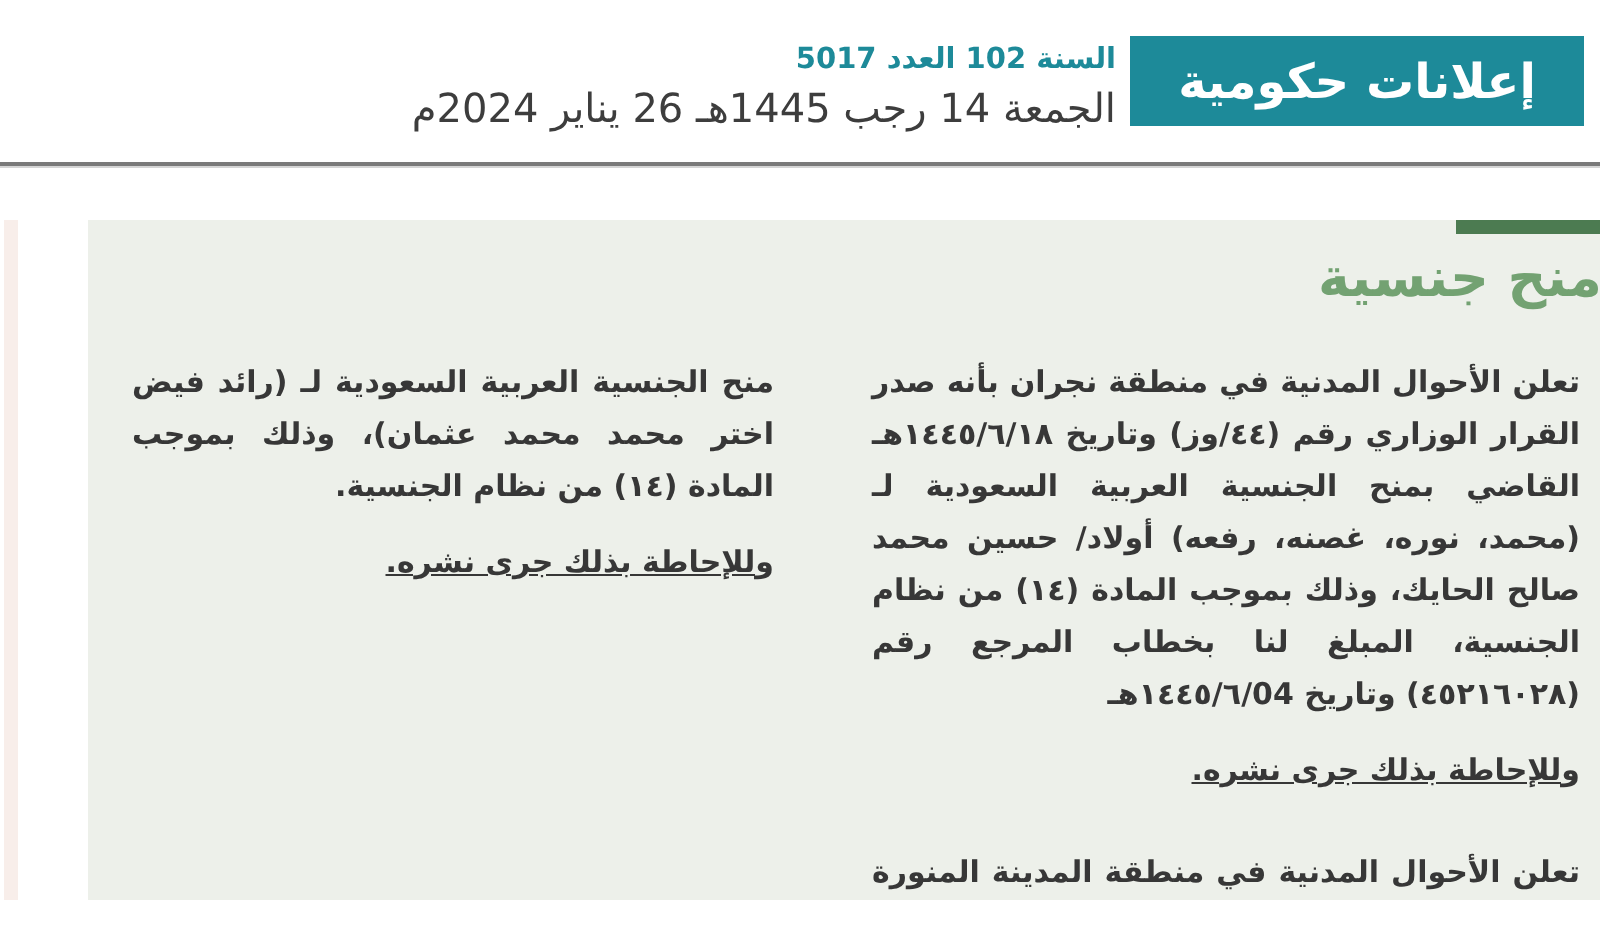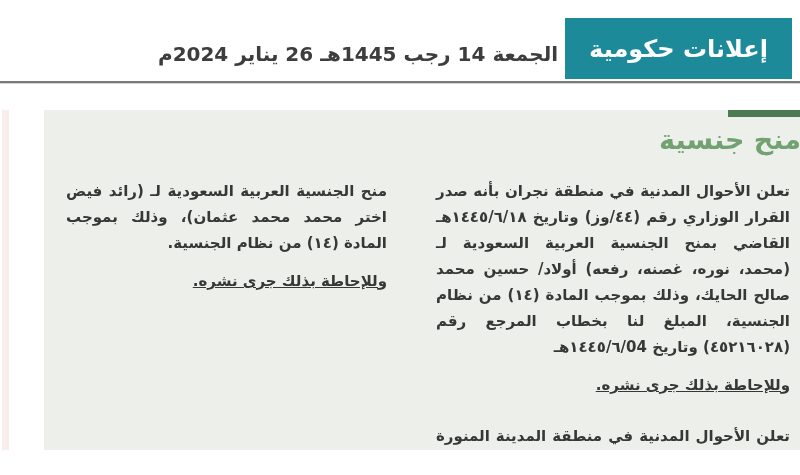--- a/index.html
+++ b/index.html
@@ -2,31 +2,31 @@
 <html lang="ar" dir="rtl"><head>
 <meta charset="utf-8">
 <style>
   html,body{margin:0;padding:0;background:#ffffff;}
   .page{
     position:relative;width:800px;height:475px;background:#ffffff;
     font-family:"DejaVu Sans",sans-serif;direction:rtl;overflow:hidden;
   }
   
   .banner{
-    position:absolute;left:565px;top:18px;width:227px;height:61px;
+    position:absolute;left:565px;top:18px;width:227px;height:45px;
     background:#1d8a99;color:#ffffff;display:flex;align-items:center;justify-content:center;
   }
   .banner-label{font-size:24px;font-weight:bold;line-height:1;}
   .issue-line{
     position:absolute;right:242px;top:22px;text-align:left;
     color:#1d8a99;font-size:14.5px;font-weight:bold;white-space:nowrap;
   }
   .date-line{
     position:absolute;right:242px;top:42px;text-align:left;
-    color:#3d3d3d;font-size:20px;font-weight:bold;white-space:nowrap;
+    color:#3d3d3d;font-size:20px;font-weight:normal;white-space:nowrap;
   }
   .header-rule{
     position:absolute;left:0;top:81px;width:800px;height:0;
     border-top:2px solid #7a7a7a;border-bottom:1px solid #d5d5d5;
   }
   
   .edge-strip{
     position:absolute;left:2px;top:110px;width:7px;height:340px;background:#f8eeea;
   }
   .panel{
@@ -53,20 +53,21 @@
   .gap-top{margin-top:25px;}
 </style>
 </head>
 <body>
 
 <div class="page">
 
   <div class="banner">
     <span class="banner-label">إعلانات حكومية</span>
   </div>
+  <div class="issue-line">السنة 102 العدد 5017</div>
   <div class="date-line">الجمعة 14 رجب 1445هـ 26 يناير 2024م</div>
   <div class="header-rule"></div>
 
   <div class="edge-strip"></div>
 
   <div class="panel">
     <div class="accent-bar"></div>
     <div class="section-title">منح جنسية</div>
 
     <div class="cols">

